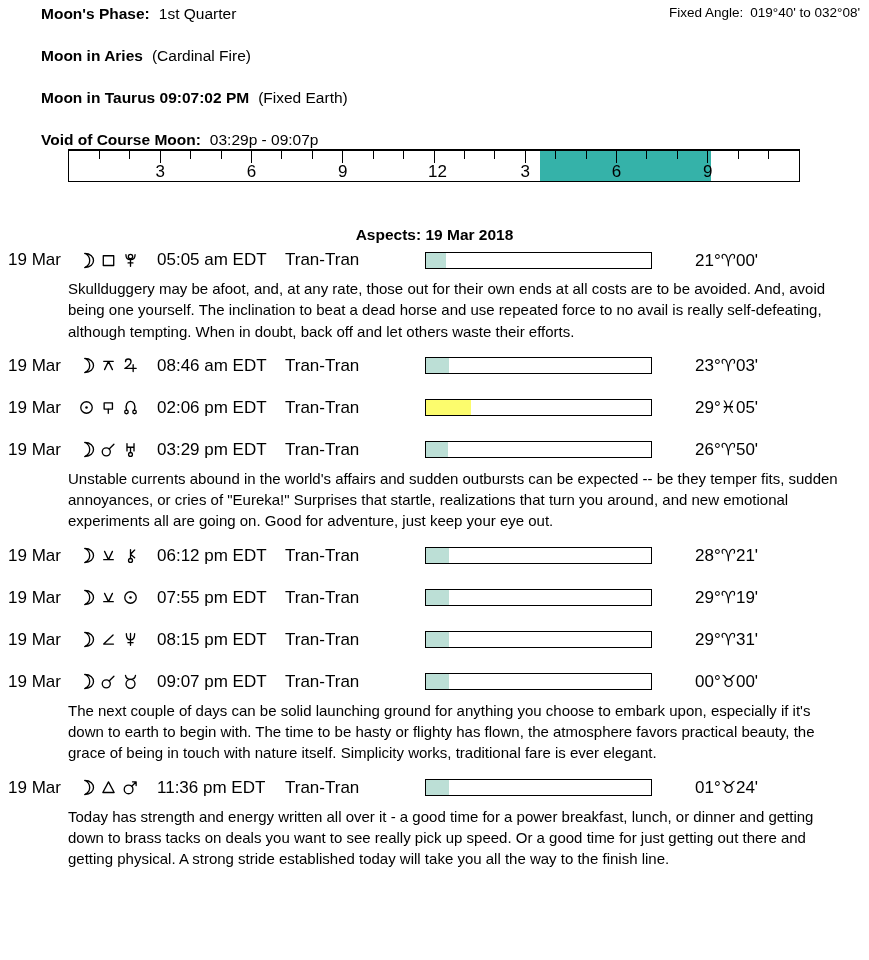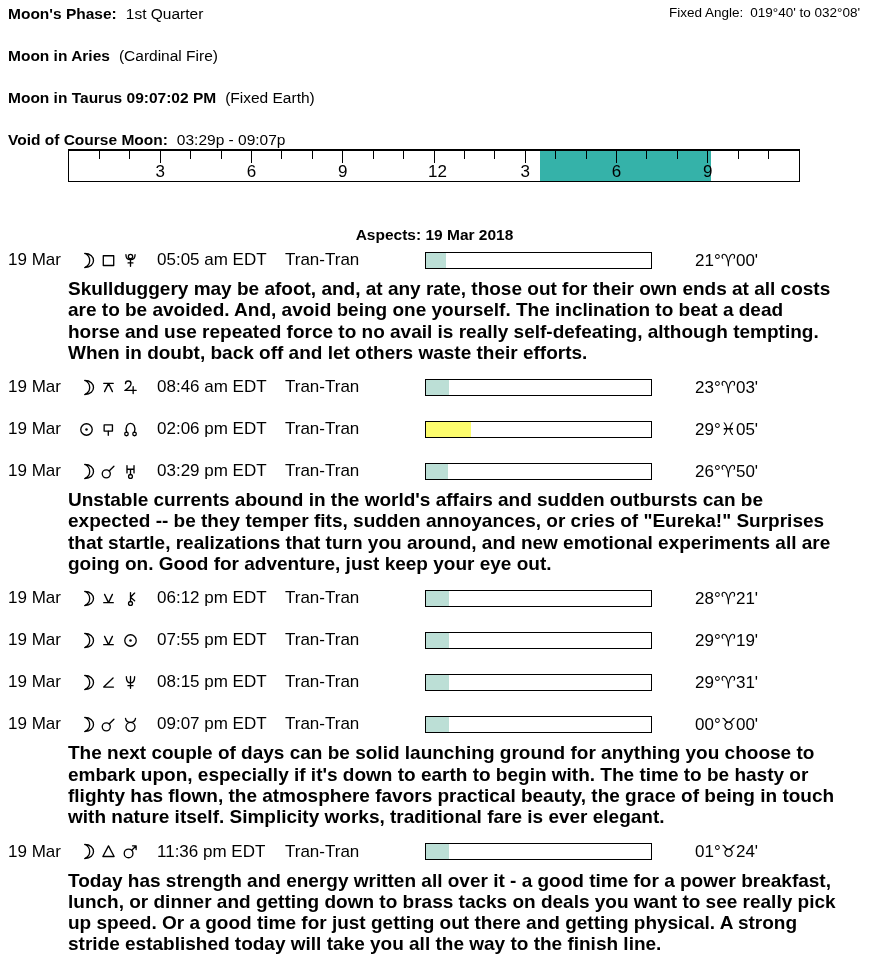--- a/index.html
+++ b/index.html
@@ -1,21 +1,21 @@
 <!DOCTYPE html>
 <html><head>
 <meta charset="utf-8">
 <style>
   html,body{margin:0;padding:0;background:#fff;}
   .page{position:relative;width:869px;height:960px;background:#fff;color:#000;
         font-family:"Liberation Sans","DejaVu Sans",sans-serif;overflow:hidden;}
   
   .top{position:relative;height:218px;}
   .hline{position:absolute;left:8px;font-size:15.5px;white-space:nowrap;}
-  .hline .b{font-weight:bold;}
+  .hline .b{font-weight:bold;margin-left:33px;}
   .hline .v{margin-left:9px;text-align:center;}
   .phase-angle{position:absolute;top:5px;right:9px;font-size:13.5px;white-space:nowrap;}
   .phase-angle .pa-v{margin-left:7px;}
   
   .tl-box{position:absolute;left:68px;top:149px;width:730px;height:30px;
           border:1px solid #000;border-top-width:2px;background:#fff;}
   .tl-region{position:absolute;top:0;bottom:0;}
   .tick{position:absolute;top:0;width:1px;height:8px;background:#000;}
   .tick.major{height:12px;}
   .tick-label{position:absolute;bottom:1px;width:26px;text-align:center;
@@ -28,21 +28,21 @@
   .aspect-row.has-desc{margin-bottom:9px;}
   .a-date{width:70px;}
   .a-symbols{width:79px;display:flex;align-items:center;gap:5px;}
   .glyph{width:17px;height:17px;display:block;}
   .a-time{width:128px;}
   .a-type{width:140px;}
   .a-bar{box-sizing:border-box;display:block;position:relative;width:227px;height:17px;
          border:1px solid #000;background:#fff;}
   .a-fill{position:absolute;left:0;top:0;bottom:0;display:block;}
   .a-degree{margin-left:43px;}
-  .a-desc{margin:9px 0 15px 68px;width:772px;font-size:19px;line-height:21.3px;font-weight:bold;}
+  .a-desc{margin:9px 0 15px 68px;width:772px;font-size:15px;line-height:21.3px;}
 </style>
 </head>
 <body>
 
 <svg aria-hidden="true" style="position:absolute;width:0;height:0;overflow:hidden">
   <defs>
     <g id="sym-moon" fill="none" stroke="#000" stroke-width="1.25" stroke-linecap="round" stroke-linejoin="round">
       <path d="M6.3,1.4 C11.9,1.4 14.6,4.9 14.6,8 C14.6,11.1 11.9,14.6 6.3,14.6 C9.4,13.3 11,10.9 11,8 C11,5.1 9.4,2.7 6.3,1.4 Z"></path>
     </g>
     <g id="sym-square" fill="none" stroke="#000" stroke-width="1.25" stroke-linejoin="round">

